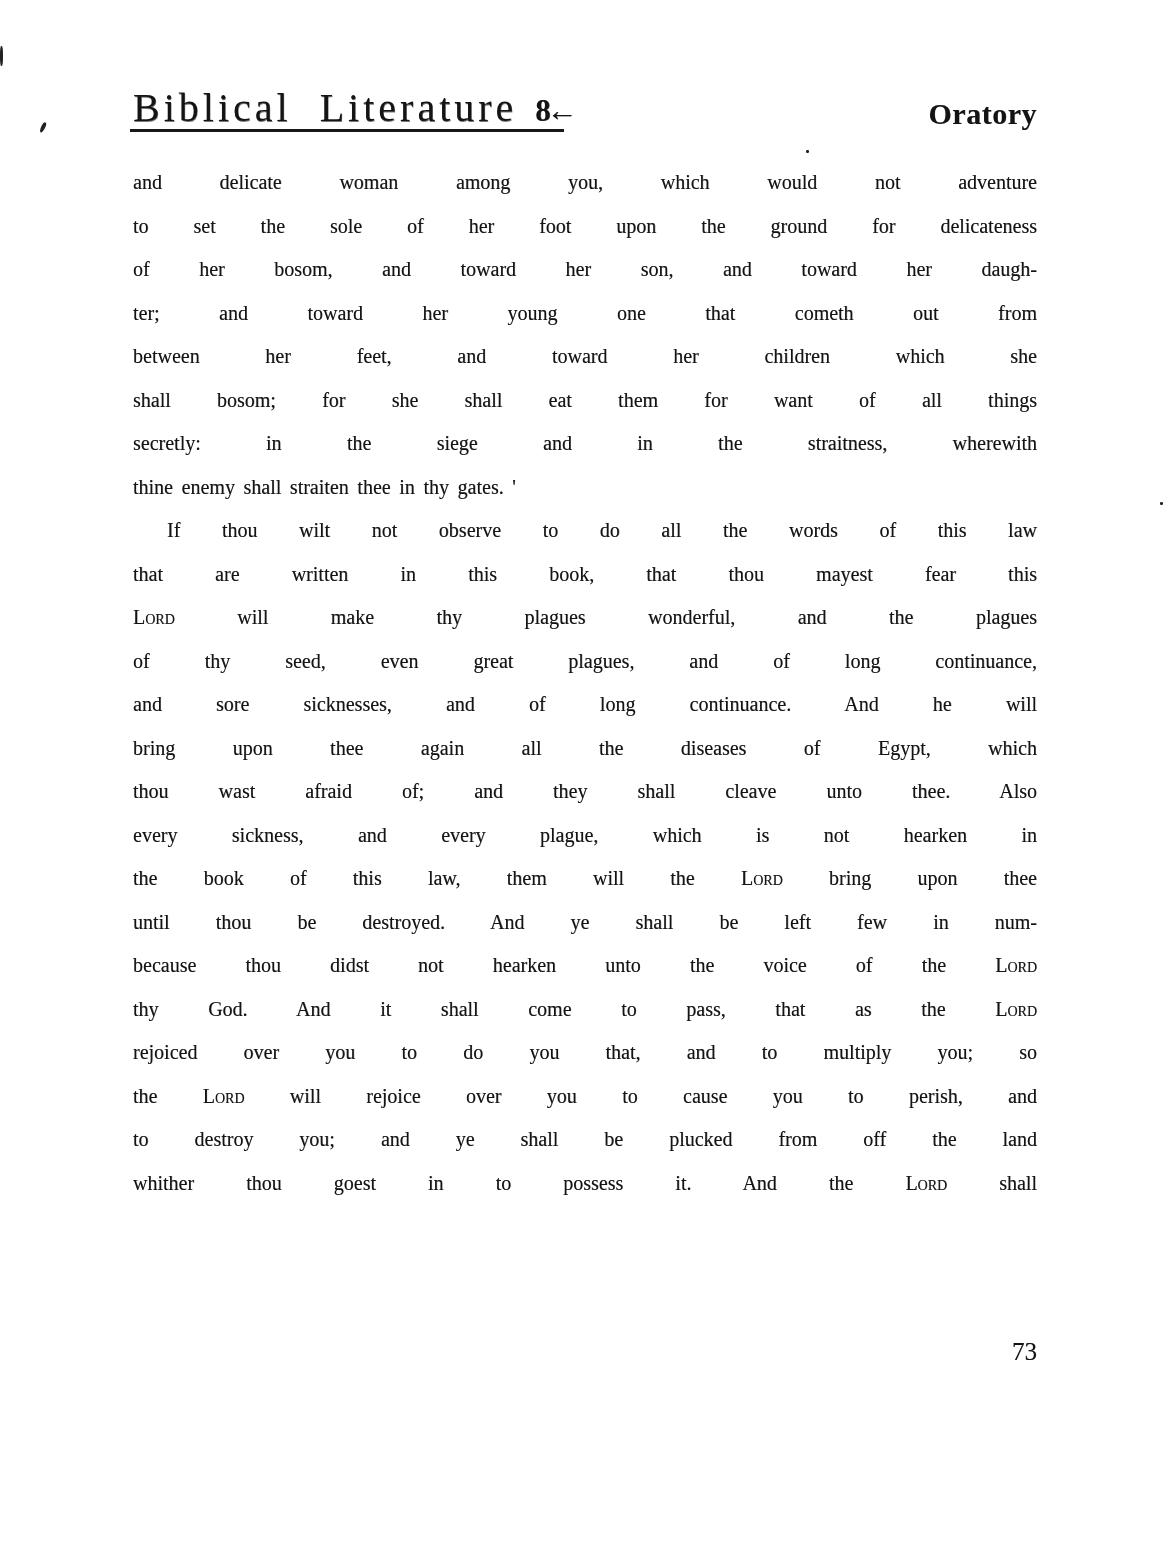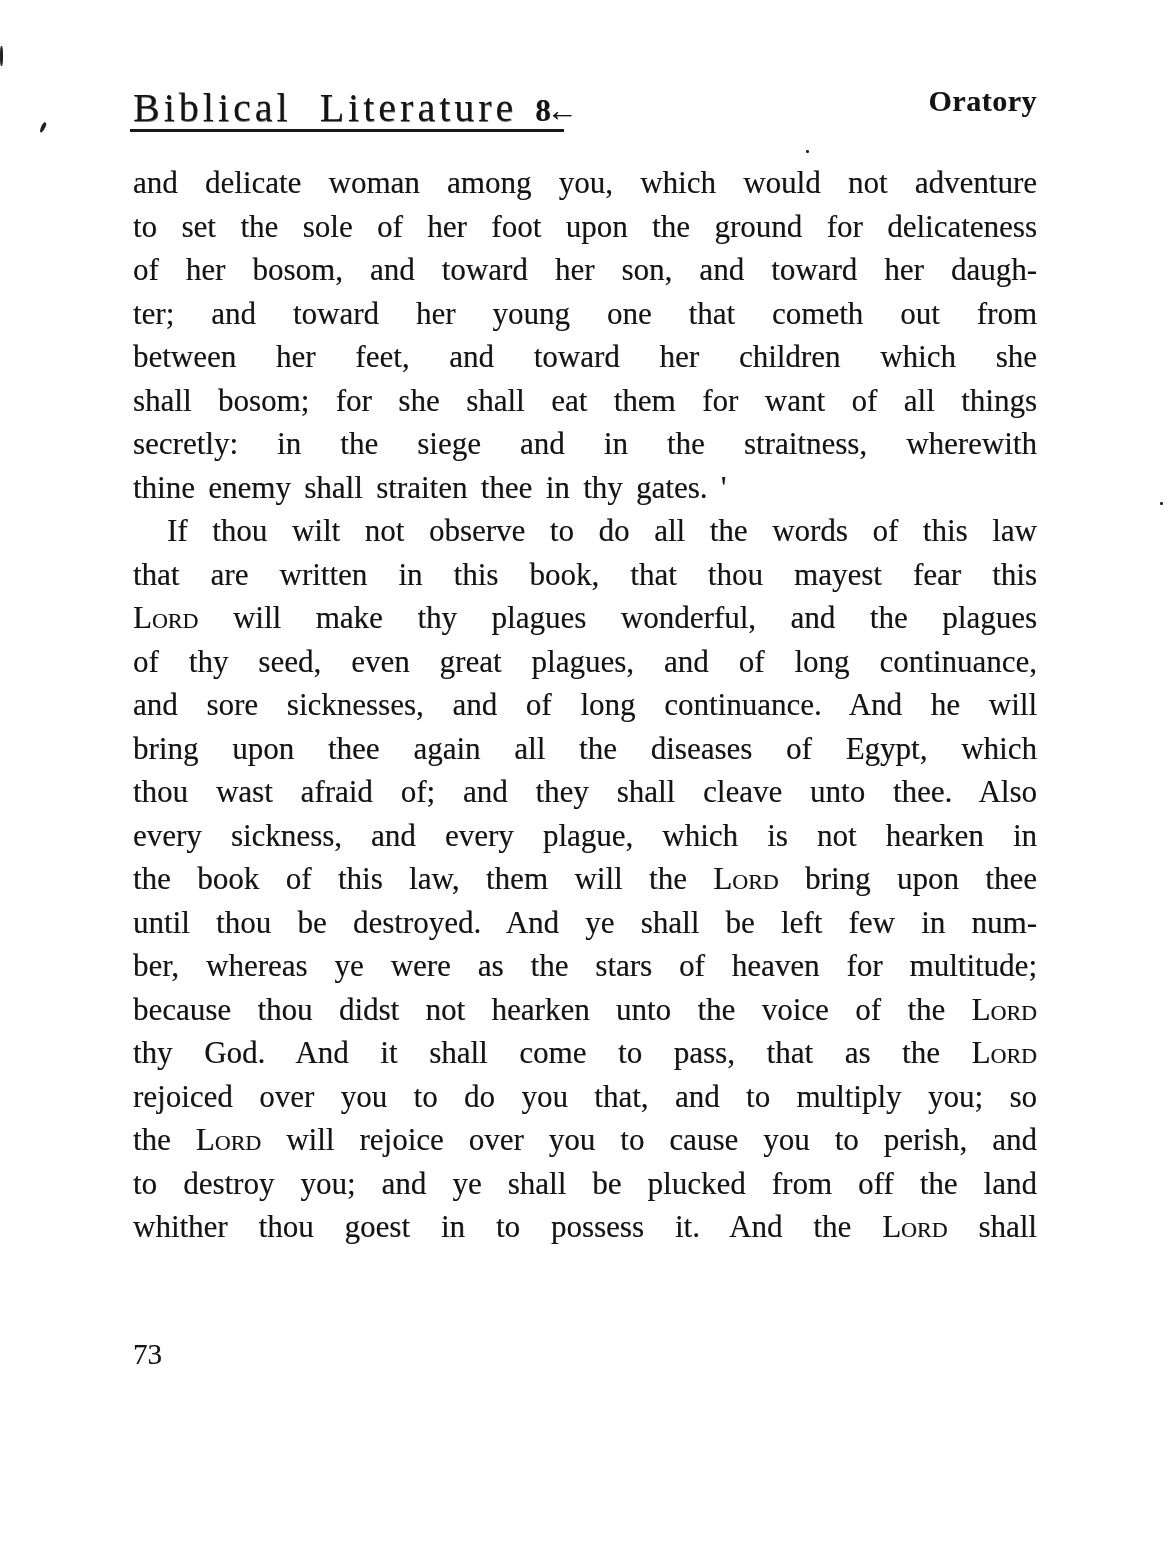--- a/index.html
+++ b/index.html
@@ -10,21 +10,21 @@
     color: #141414;
     position: relative;
     overflow: hidden;
   }
   .page { position: absolute; inset: 0; }
 
   
   .hdr {
     position: absolute;
     top: 84px; left: 133px; right: 136px;
-    display: flex; justify-content: space-between; align-items: flex-start;
+    display: flex; justify-content: space-between; align-items: flex-end;
   }
   .title-wrap { display: flex; align-items: baseline; }
   .book-title {
     margin: 0;
     font-size: 40px; font-weight: normal;
     letter-spacing: 4px; word-spacing: 14px;
     text-shadow: 0.5px 0.5px 0 rgba(10,10,10,0.55);
     white-space: nowrap;
   }
   .ornament {
@@ -43,36 +43,36 @@
     top: 129px; left: 130px;
     width: 434px; height: 3px;
     background: #181818;
   }
 
   
   .body-text {
     position: absolute;
     top: 161px; left: 133px;
     width: 904px;
-    font-size: 31px;
+    font-size: 20px;
     line-height: 43.5px;
     text-shadow: 0.35px 0.35px 0 rgba(10,10,10,0.45);
   }
   .line { text-align: justify; text-align-last: justify; }
   .line.no-just { text-align-last: left; word-spacing: 0.18em; }
   .line.indent { text-indent: 34px; }
   .sc { font-variant: small-caps; }
   .scp { letter-spacing: 2.5px; }
 
   
   .folio {
     position: absolute;
     top: 1338px; left: 133px; width: 904px;
-    text-align: left;
-    font-size: 29px;
+    text-align: right;
+    font-size: 25px;
     text-shadow: 0.3px 0.3px 0 rgba(10,10,10,0.45);
   }
 
   
   .speck { position: absolute; background: #222; border-radius: 40%; }
   .speck.s1 { left: 0px;  top: 46px;  width: 3px; height: 20px; }
   .speck.s2 { left: 41px; top: 122px; width: 4px; height: 11px; transform: rotate(25deg); border-radius: 50% 50% 60% 60%; }
   .speck.s3 { left: 1160px; top: 502px; width: 3px; height: 3px; }
   .speck.s4 { left: 806px; top: 150px; width: 3px; height: 3px; }
 </style>
@@ -103,21 +103,20 @@
       <div class="line indent">If thou wilt not observe to do all the words of this law</div>
       <div class="line">that are written in this book, that thou mayest fear this</div>
       <div class="line"><span class="sc">Lord</span> will make thy plagues wonderful, and the plagues</div>
       <div class="line">of thy seed, even great plagues, and of long continuance,</div>
       <div class="line">and sore sicknesses, and of long continuance.  And he will</div>
       <div class="line">bring upon thee again all the diseases of Egypt, which</div>
       <div class="line">thou wast afraid of; and they shall cleave unto thee.  Also</div>
       <div class="line">every sickness, and every plague, which is not hearken in</div>
       <div class="line">the book of this law, them will the <span class="sc">Lord</span> bring upon thee</div>
       <div class="line">until thou be destroyed.  And ye shall be left few in num-</div>
-      <div class="line">ber, whereas ye were as the stars of heaven for multitude;</div>
       <div class="line">because thou didst not hearken unto the voice of the <span class="sc">Lord</span></div>
       <div class="line">thy God.  And it shall come to pass, that as the <span class="sc">Lord</span></div>
       <div class="line">rejoiced over you to do you that, and to multiply you; so</div>
       <div class="line">the <span class="sc">Lord</span> will rejoice over you to cause you to perish, and</div>
       <div class="line">to destroy you; and ye shall be plucked from off the land</div>
       <div class="line">whither thou goest in to possess it.  And the <span class="sc">Lord</span> shall</div>
     </main>
 
   <div class="folio">73</div>
 

